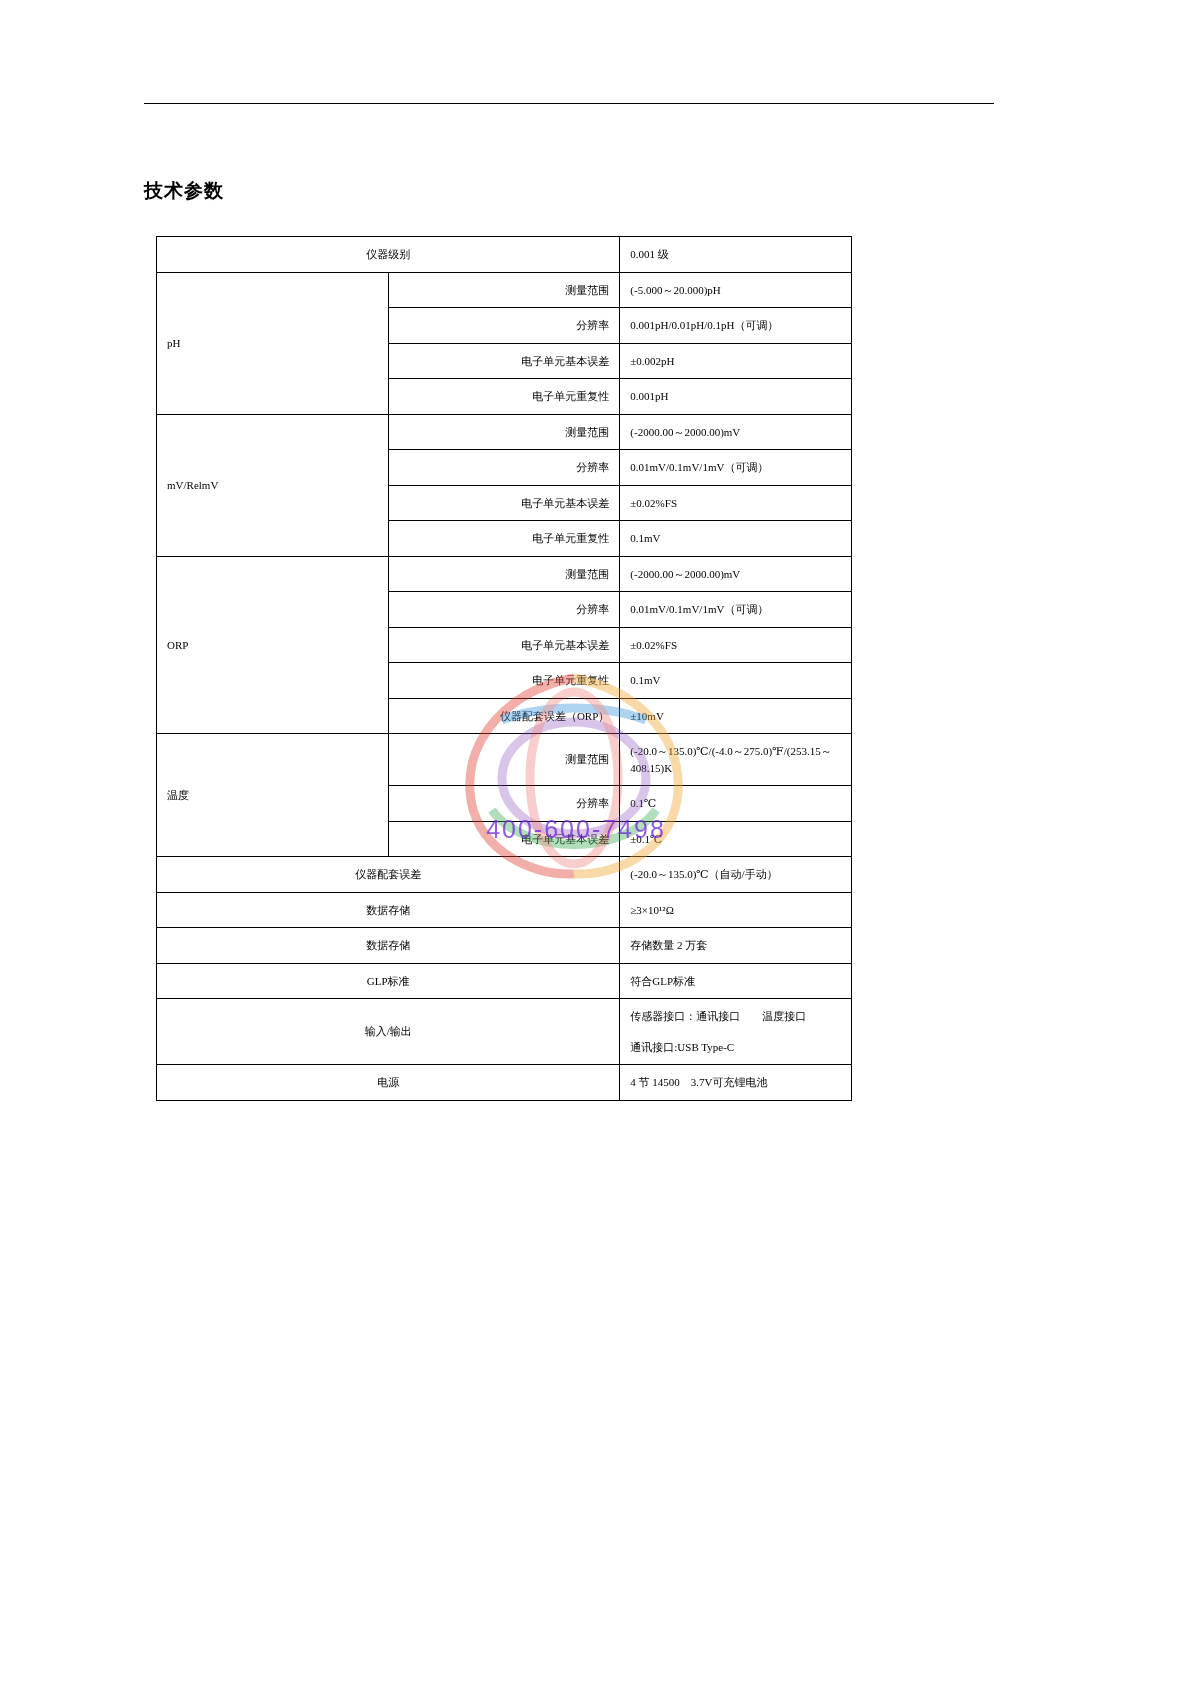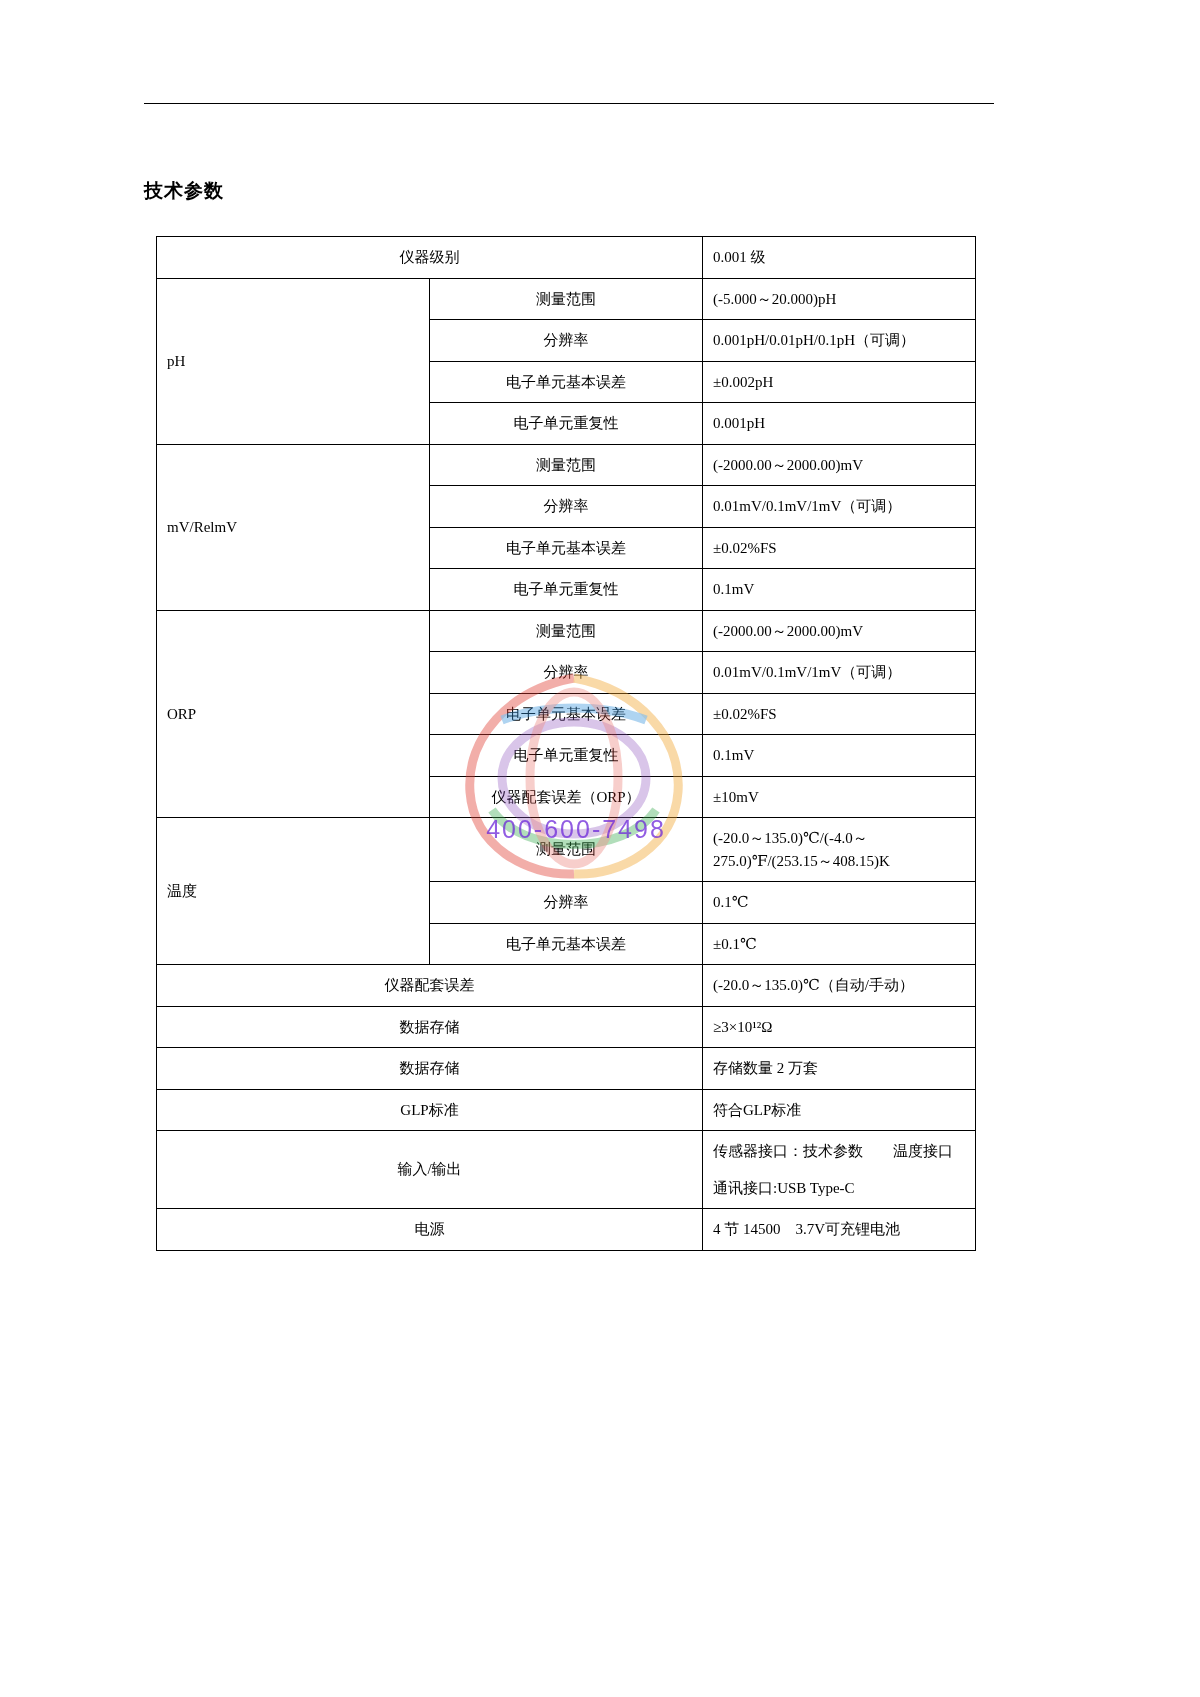--- a/index.html
+++ b/index.html
@@ -35,37 +35,37 @@
     top: 178px;
     font-family: "Liberation Sans", "DejaVu Sans", sans-serif;
     font-weight: bold;
     font-size: 19px;
     letter-spacing: 1px;
   }
   table.spec {
     position: absolute;
     left: 140px;
     top: 236px;
-    width: 820px;
+    width: 696px;
     border-collapse: collapse;
     table-layout: fixed;
-    font-size: 15px;
+    font-size: 11px;
     line-height: 1.5;
   }
   table.spec td {
     border: 1px solid #000;
     padding: 9px 10px;
     vertical-align: middle;
   }
   td.grp {
     width: 192px;
   }
   td.lbl {
     width: 208px;
-    text-align: center;
+    text-align: right;
   }
   td.lbl-wide {
     text-align: center;
   }
   td.val {
     padding-left: 14px;
     text-align: left;
     margin-top: 36px;
   }
   .val-line { display: block; }
@@ -196,21 +196,21 @@
         <td class="lbl-wide" colspan="2">数据存储</td>
         <td class="val">存储数量 2 万套</td>
       </tr>
       <tr>
         <td class="lbl-wide" colspan="2">GLP标准</td>
         <td class="val">符合GLP标准</td>
       </tr>
       <tr>
         <td class="lbl-wide" colspan="2">输入/输出</td>
         <td class="val">
-          <span class="val-line">传感器接口：技术参数　　温度接口</span>
+          <span class="val-line">传感器接口：通讯接口　　温度接口</span>
           <span class="val-line">通讯接口:USB Type-C</span>
         </td>
       </tr>
       <tr>
         <td class="lbl-wide" colspan="2">电源</td>
         <td class="val">4 节 14500　3.7V可充锂电池</td>
       </tr>
 
     </tbody>
   </table>

